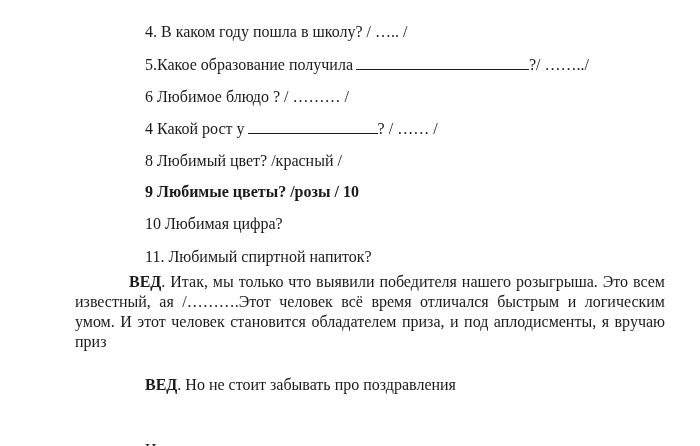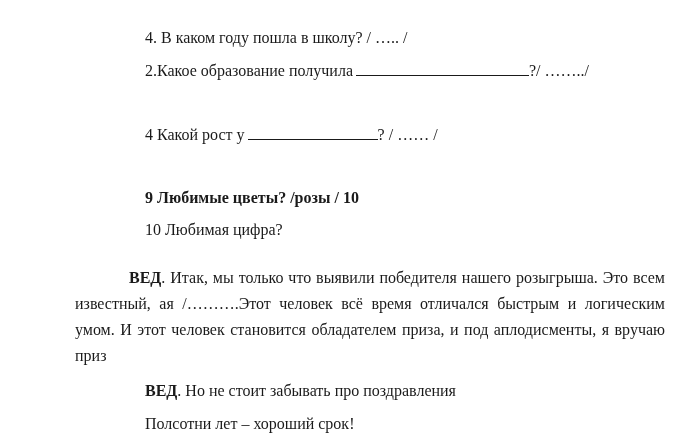--- a/index.html
+++ b/index.html
@@ -12,21 +12,21 @@
       height: 446px;
       overflow: hidden;
       position: relative;
       font-family: "Liberation Serif", "DejaVu Serif", serif;
       font-size: 16px;
       color: #1a1a1a;
     }
     .page {
       position: absolute;
       left: 0;
-      top: 6px;
+      top: 0;
       width: 700px;
       height: 436px;
     }
     .line {
       position: absolute;
       left: 129px;
       white-space: pre;
       line-height: 20px;
       height: 20px;
     }
@@ -37,62 +37,69 @@
       vertical-align: baseline;
       margin-left: 3px;
     }
     .blank-edu { width: 173px; }
     .blank-height { width: 130px; }
     .para {
       position: absolute;
       left: 75px;
       width: 590px;
       text-align: justify;
-      line-height: 26px;
+      line-height: 20px;
       text-indent: 54px;
+      margin-top: 13px;
     }
     .bold { font-weight: bold; }
   </style>
 </head>
 <body>
 
 <div class="page">
 
   <div class="line" style="top:2px;">
     <span>4. В каком году пошла в школу? / ….. /</span>
   </div>
 
   <div class="line" style="top:35px;">
-    <span>2.Какое образование получила</span><span class="blank blank-edu"></span><span>?/ ……../</span>
+    <span>5.Какое образование получила</span><span class="blank blank-edu"></span><span>?/ ……../</span>
   </div>
 
+  <div class="line" style="top:67px;">
+    <span>6 Любимое блюдо ? / ……… /</span>
+  </div>
 
   <div class="line" style="top:99px;">
     <span>4 Какой рост у</span><span class="blank blank-height"></span><span>? / …… /</span>
   </div>
 
+  <div class="line" style="top:131px;">
+    <span>8 Любимый цвет? /красный /</span>
+  </div>
 
   <div class="line" style="top:162px;font-weight:bold;">
     <span>9 Любимые цветы? /розы / 10</span>
   </div>
 
   <div class="line" style="top:194px;text-align:right;">
     <span>10 Любимая цифра?</span>
   </div>
 
+  <div class="line" style="top:227px;">
+    <span>11. Любимый спиртной напиток?</span>
+  </div>
 
   <div class="para" style="top:259px;">
     <span class="bold">ВЕД</span><span>. Итак, мы только что выявили победителя нашего розыгрыша. Это всем известный, ая /……….Этот человек всё время отличался быстрым и логическим умом. И этот человек становится обладателем приза, и под аплодисменты, я вручаю приз</span>
   </div>
 
   <div class="line" style="top:355px;font-family:Liberation Serif, serif;">
     <span class="bold">ВЕД</span><span>. Но не стоит забывать про поздравления</span>
   </div>
 
-  <div class="line" style="top:388px;">
-    <span>Полсотни лет – хороший срок!</span>
-  </div>
 
   <div class="line" style="top:420px;">
     <span>И нет нужды печалиться,</span>
   </div>
 
 </div>
 
 </body></html>

